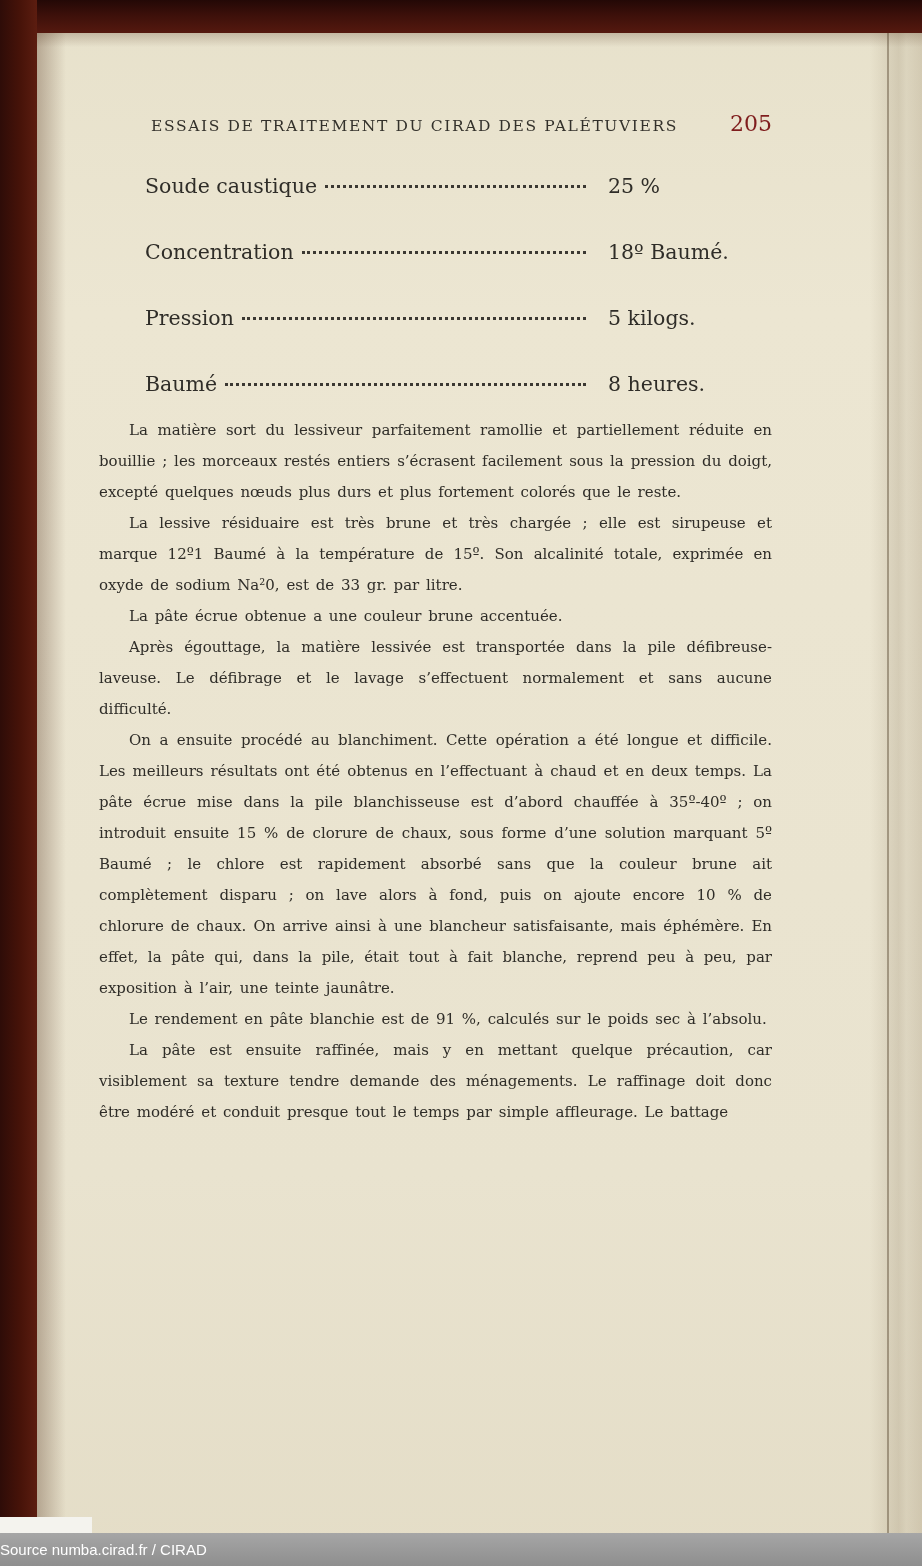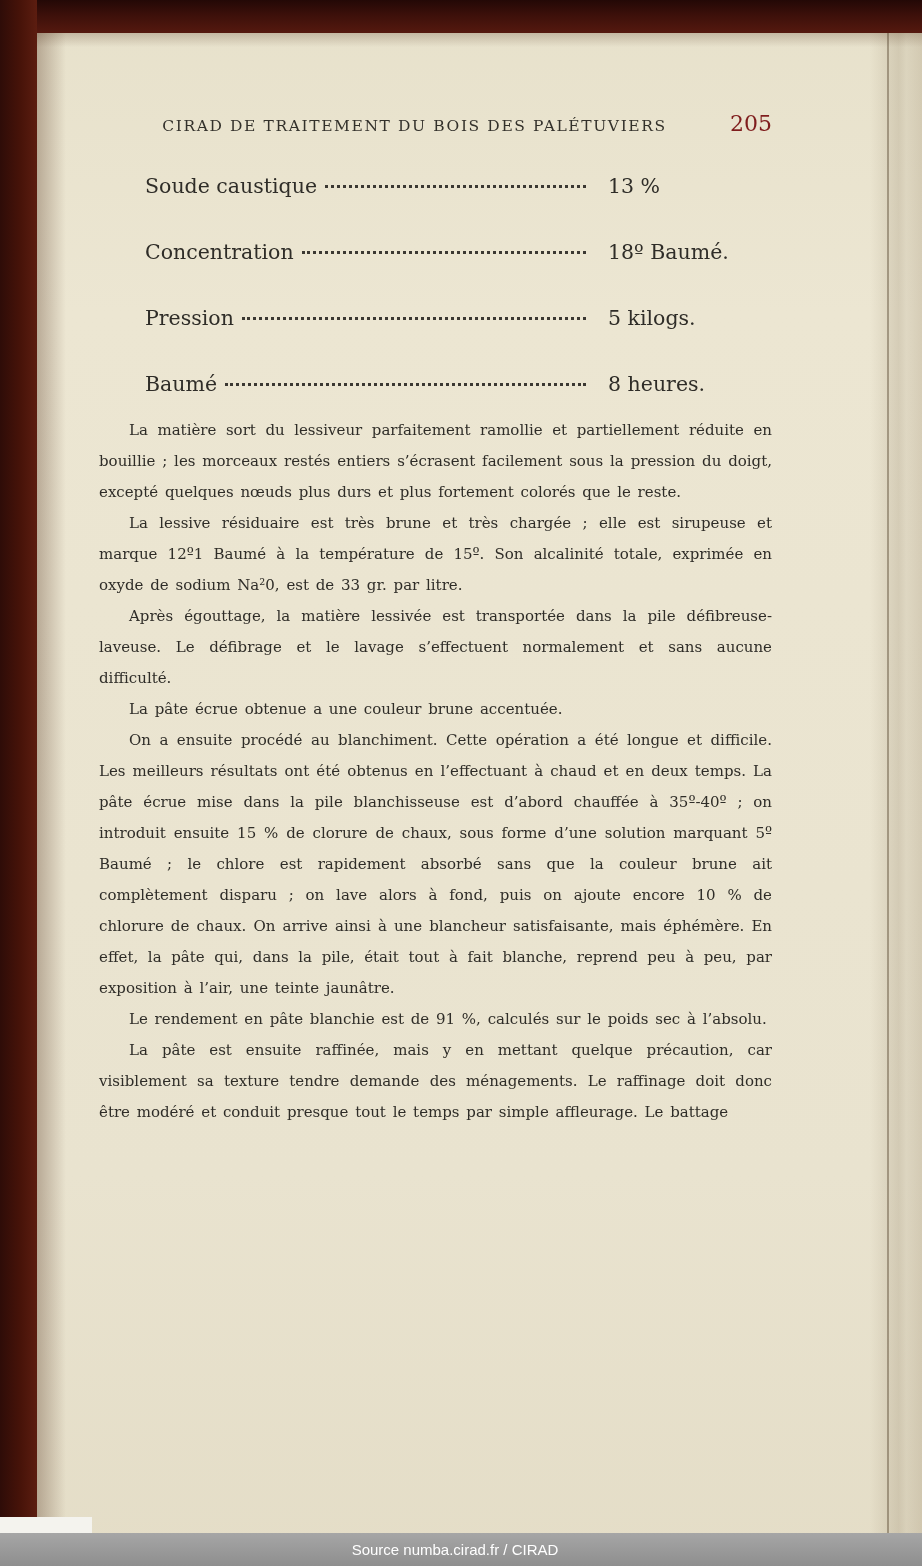--- a/index.html
+++ b/index.html
@@ -36,21 +36,21 @@
     position:absolute; top:33px; bottom:33px; right:33px; width:2px;
     background:rgba(75,58,35,0.40);
   }
   .corner-white {
     position:absolute; left:0; bottom:33px; width:92px; height:16px;
     background:#f4f3ee;
   }
   .footer-bar {
     position:absolute; left:0; bottom:0; width:100%; height:33px;
     background:linear-gradient(180deg,#a6a6a6,#8e8e8e);
-    display:flex; align-items:center; justify-content:center;
+    display:flex; align-items:center; justify-content:flex-start;
     padding-right:12px;
     font-family:"Liberation Sans","DejaVu Sans",sans-serif;
     font-size:15px; color:#ffffff;
   }
   
   .content {
     position:absolute; left:37px; top:33px; right:0; bottom:33px;
     padding:78px 150px 0 62px;
   }
   .header {
@@ -99,29 +99,29 @@
 <div class="left-strip"></div>
 <div class="top-shadow"></div>
 <div class="spine-shadow"></div>
 <div class="right-edge"></div>
 <div class="page-crease"></div>
 <div class="corner-white"></div>
 
 <div class="content">
 
   <div class="header">
-    <div class="header-title">CIRAD DE TRAITEMENT DU BOIS DES PALÉTUVIERS</div>
+    <div class="header-title">ESSAIS DE TRAITEMENT DU CIRAD DES PALÉTUVIERS</div>
     <div class="header-pagenum">205</div>
   </div>
 
   <div class="spec-list">
     <div class="spec-row">
       <span class="spec-label">Soude caustique</span>
       <span class="spec-dots"></span>
-      <span class="spec-value">13 %</span>
+      <span class="spec-value">25 %</span>
     </div>
     <div class="spec-row">
       <span class="spec-label">Concentration</span>
       <span class="spec-dots"></span>
       <span class="spec-value">18º Baumé.</span>
     </div>
     <div class="spec-row">
       <span class="spec-label">Pression</span>
       <span class="spec-dots"></span>
       <span class="spec-value">5 kilogs.</span>
@@ -129,22 +129,22 @@
     <div class="spec-row">
       <span class="spec-label">Baumé</span>
       <span class="spec-dots"></span>
       <span class="spec-value">8 heures.</span>
     </div>
   </div>
 
   <div class="paragraphs">
     <p>La matière sort du lessiveur parfaitement ramollie et partiellement réduite en bouillie ; les morceaux restés entiers s’écrasent facilement sous la pression du doigt, excepté quelques nœuds plus durs et plus fortement colorés que le reste.</p>
     <p>La lessive résiduaire est très brune et très chargée ; elle est sirupeuse et marque 12º1 Baumé à la température de 15º. Son alcalinité totale, exprimée en oxyde de sodium Na²0, est de 33 gr. par litre.</p>
+    <p>La pâte écrue obtenue a une couleur brune accentuée.</p>
     <p>Après égouttage, la matière lessivée est transportée dans la pile défibreuse-laveuse. Le défibrage et le lavage s’effectuent normalement et sans aucune difficulté.</p>
-    <p>La pâte écrue obtenue a une couleur brune accentuée.</p>
     <p>On a ensuite procédé au blanchiment. Cette opération a été longue et difficile. Les meilleurs résultats ont été obtenus en l’effectuant à chaud et en deux temps. La pâte écrue mise dans la pile blanchisseuse est d’abord chauffée à 35º-40º ; on introduit ensuite 15 % de clorure de chaux, sous forme d’une solution marquant 5º Baumé ; le chlore est rapidement absorbé sans que la couleur brune ait complètement disparu ; on lave alors à fond, puis on ajoute encore 10 % de chlorure de chaux. On arrive ainsi à une blancheur satisfaisante, mais éphémère. En effet, la pâte qui, dans la pile, était tout à fait blanche, reprend peu à peu, par exposition à l’air, une teinte jaunâtre.</p>
     <p>Le rendement en pâte blanchie est de 91 %, calculés sur le poids sec à l’absolu.</p>
     <p>La pâte est ensuite raffinée, mais y en mettant quelque précaution, car visiblement sa texture tendre demande des ménagements. Le raffinage doit donc être modéré et conduit presque tout le temps par simple affleurage. Le battage</p>
   </div>
 
 </div>
 
 <div class="footer-bar">
   <span>Source numba.cirad.fr / CIRAD</span>
 </div>

